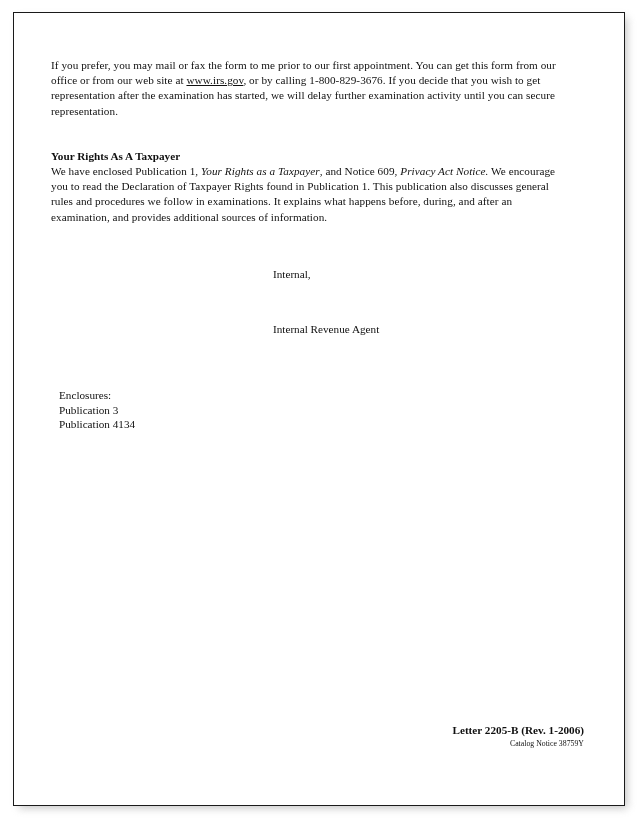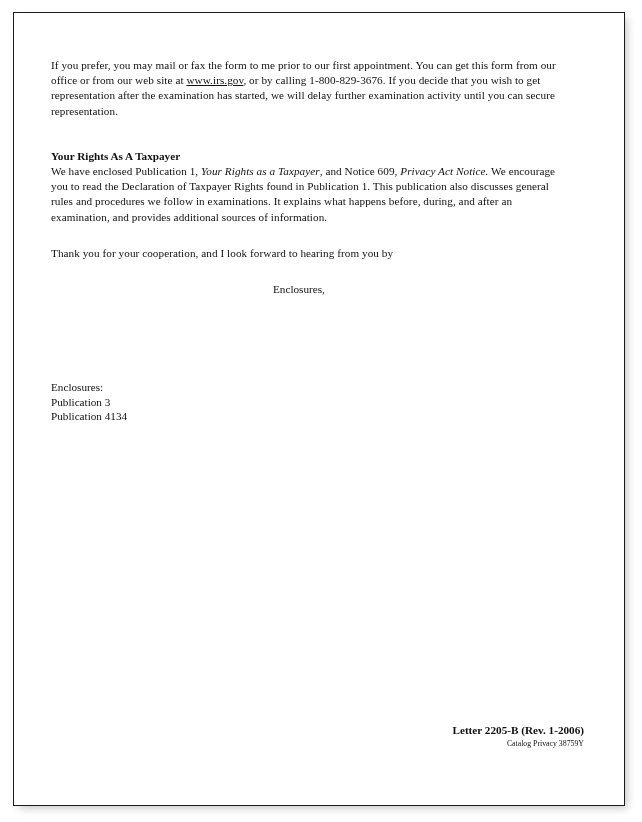--- a/index.html
+++ b/index.html
@@ -88,21 +88,21 @@
 
   .sig-line {
     font-size: 11.2px;
     line-height: 15.2px;
     color: #101010;
   }
 
   .sig-spacer { height: 40px; }
 
   .enclosures {
-    margin: 0;
+    margin: 8px;
     padding: 0;
     list-style: none;
   }
   .enclosures li {
     font-size: 11.2px;
     line-height: 14.6px;
     color: #101010;
   }
 
   .footer {
@@ -140,39 +140,39 @@
       <p class="para"><span>If you prefer, you may mail or fax the form to me prior to our first appointment. You can get this form from our office or from our web site at </span><span class="link-text">www.irs.gov</span><span>, or by calling 1-800-829-3676. If you decide that you wish to get representation after the examination has started, we will delay further examination activity until you can secure representation.</span></p>
 
       <div class="block-gap-lg"></div>
 
       <p class="section-heading">Your Rights As A Taxpayer</p>
 
       <p class="para"><span>We have enclosed Publication 1, </span><span class="italic-title">Your Rights as a Taxpayer</span><span>, and Notice 609, </span><span class="italic-title">Privacy Act Notice.</span><span>   We encourage you to read the Declaration of Taxpayer Rights found in Publication 1. This publication also discusses general rules and procedures we follow in examinations. It explains what happens before, during, and after an examination, and provides additional sources of information.</span></p>
 
       <div class="block-gap-md"></div>
 
-      <p class="para">Thank you for your cooperation, and I look forward to hearing from you by</p>
 
       <div class="block-gap-md"></div>
 
       <div class="signature-block">
-        <div class="sig-line">Enclosures,</div>
+        <div class="sig-line">Internal,</div>
         <div class="sig-spacer"></div>
+        <div class="sig-line">Internal Revenue Agent</div>
       </div>
 
       <div class="block-gap-lg"></div>
       <div style="height:13px"></div>
 
       <ul class="enclosures">
         <li>Enclosures:</li>
         <li>Publication 3</li>
         <li>Publication 4134</li>
       </ul>
 
     </div>
 
     <div class="footer">
       <div class="footer-letter">Letter 2205-B (Rev. 1-2006)</div>
-      <div class="footer-catalog">Catalog Privacy 38759Y</div>
+      <div class="footer-catalog">Catalog Notice 38759Y</div>
     </div>
 
   </div>
 </div>
 
 </body></html>

